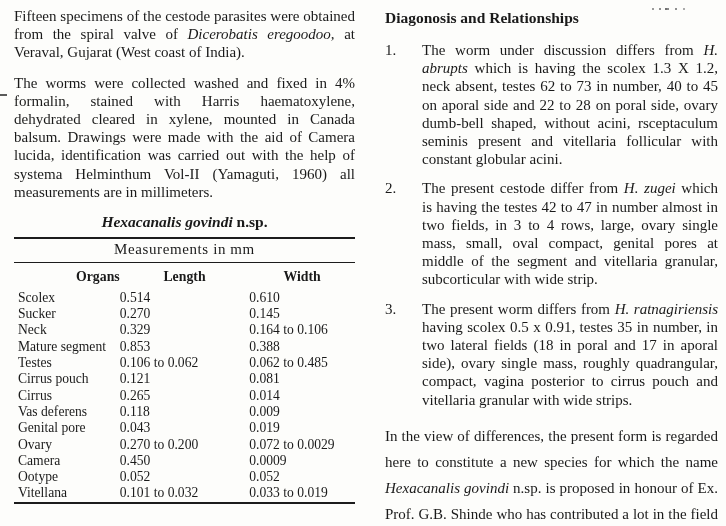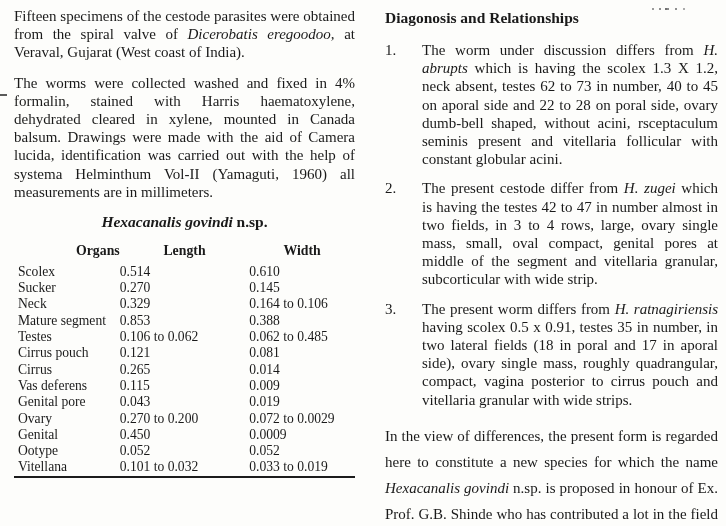--- a/index.html
+++ b/index.html
@@ -112,20 +112,23 @@
 
     <h3 class="species-heading"><span style="font-style: italic; font-weight: bold;">Hexacanalis govindi</span><span style="font-weight: bold;"> n.sp.</span></h3>
 
     <table class="measure-table">
       <colgroup>
           <col class="c1">
           <col class="c2">
           <col class="c3">
         </colgroup>
       <thead>
+        <tr>
+          <th colspan="3" class="caption">Measurements in mm</th>
+        </tr>
         <tr class="colheads">
           <th class="c-organ">Organs</th>
           <th>Length</th>
           <th>Width</th>
         </tr>
       </thead>
       <tbody>
         <tr>
           <td class="c-organ">Scolex</td>
           <td>0.514</td>
@@ -156,35 +159,35 @@
           <td>0.121</td>
           <td>0.081</td>
         </tr>
         <tr>
           <td class="c-organ">Cirrus</td>
           <td>0.265</td>
           <td>0.014</td>
         </tr>
         <tr>
           <td class="c-organ">Vas deferens</td>
-          <td>0.115</td>
+          <td>0.118</td>
           <td>0.009</td>
         </tr>
         <tr>
           <td class="c-organ">Genital pore</td>
           <td>0.043</td>
           <td>0.019</td>
         </tr>
         <tr>
           <td class="c-organ">Ovary</td>
           <td>0.270 to 0.200</td>
           <td>0.072 to 0.0029</td>
         </tr>
         <tr>
-          <td class="c-organ">Genital</td>
+          <td class="c-organ">Camera</td>
           <td>0.450</td>
           <td>0.0009</td>
         </tr>
         <tr>
           <td class="c-organ">Ootype</td>
           <td>0.052</td>
           <td>0.052</td>
         </tr>
         <tr>
           <td class="c-organ">Vitellana</td>

